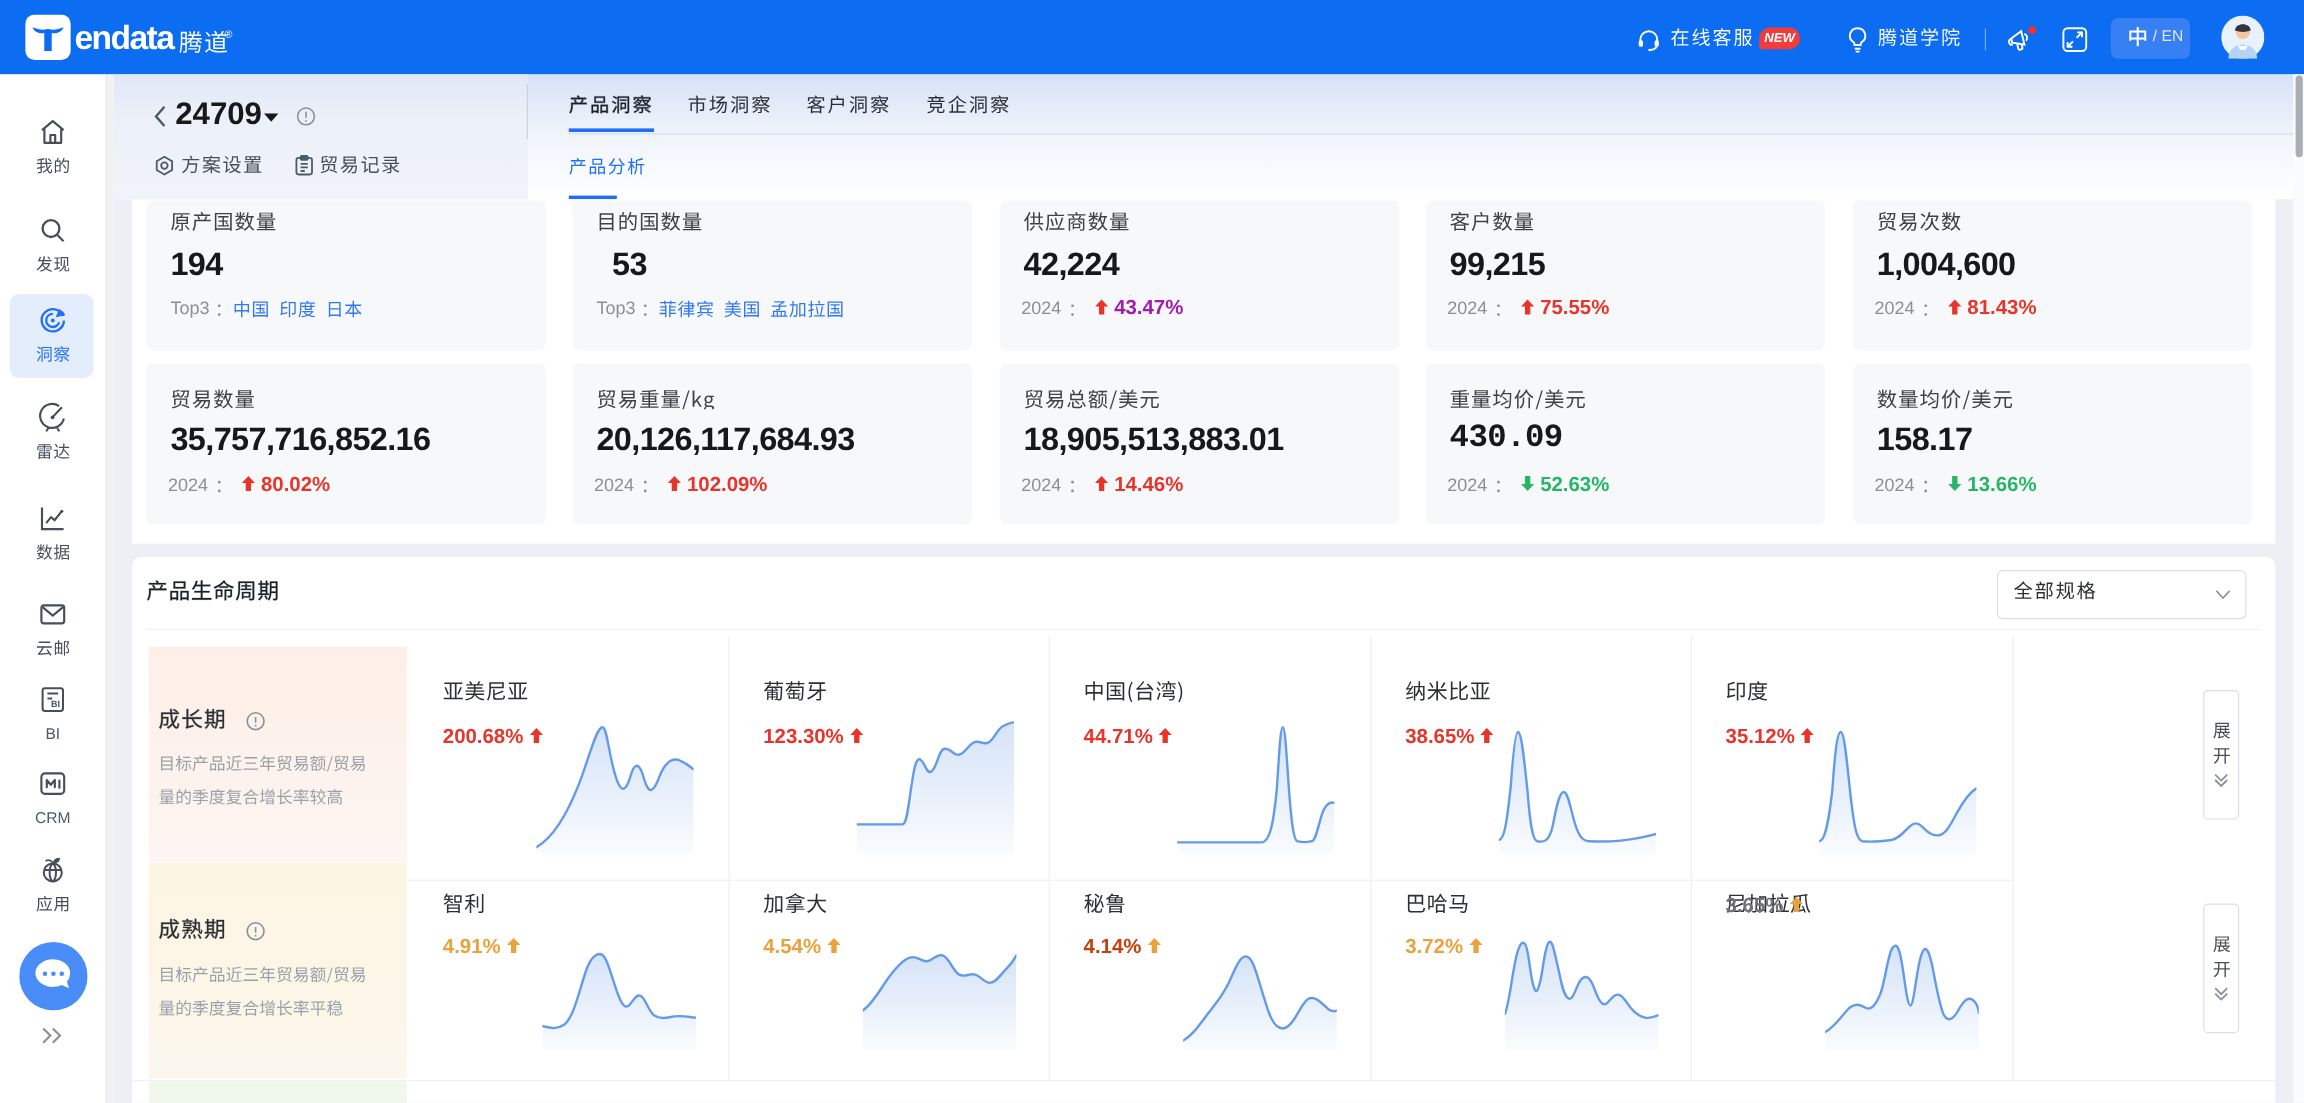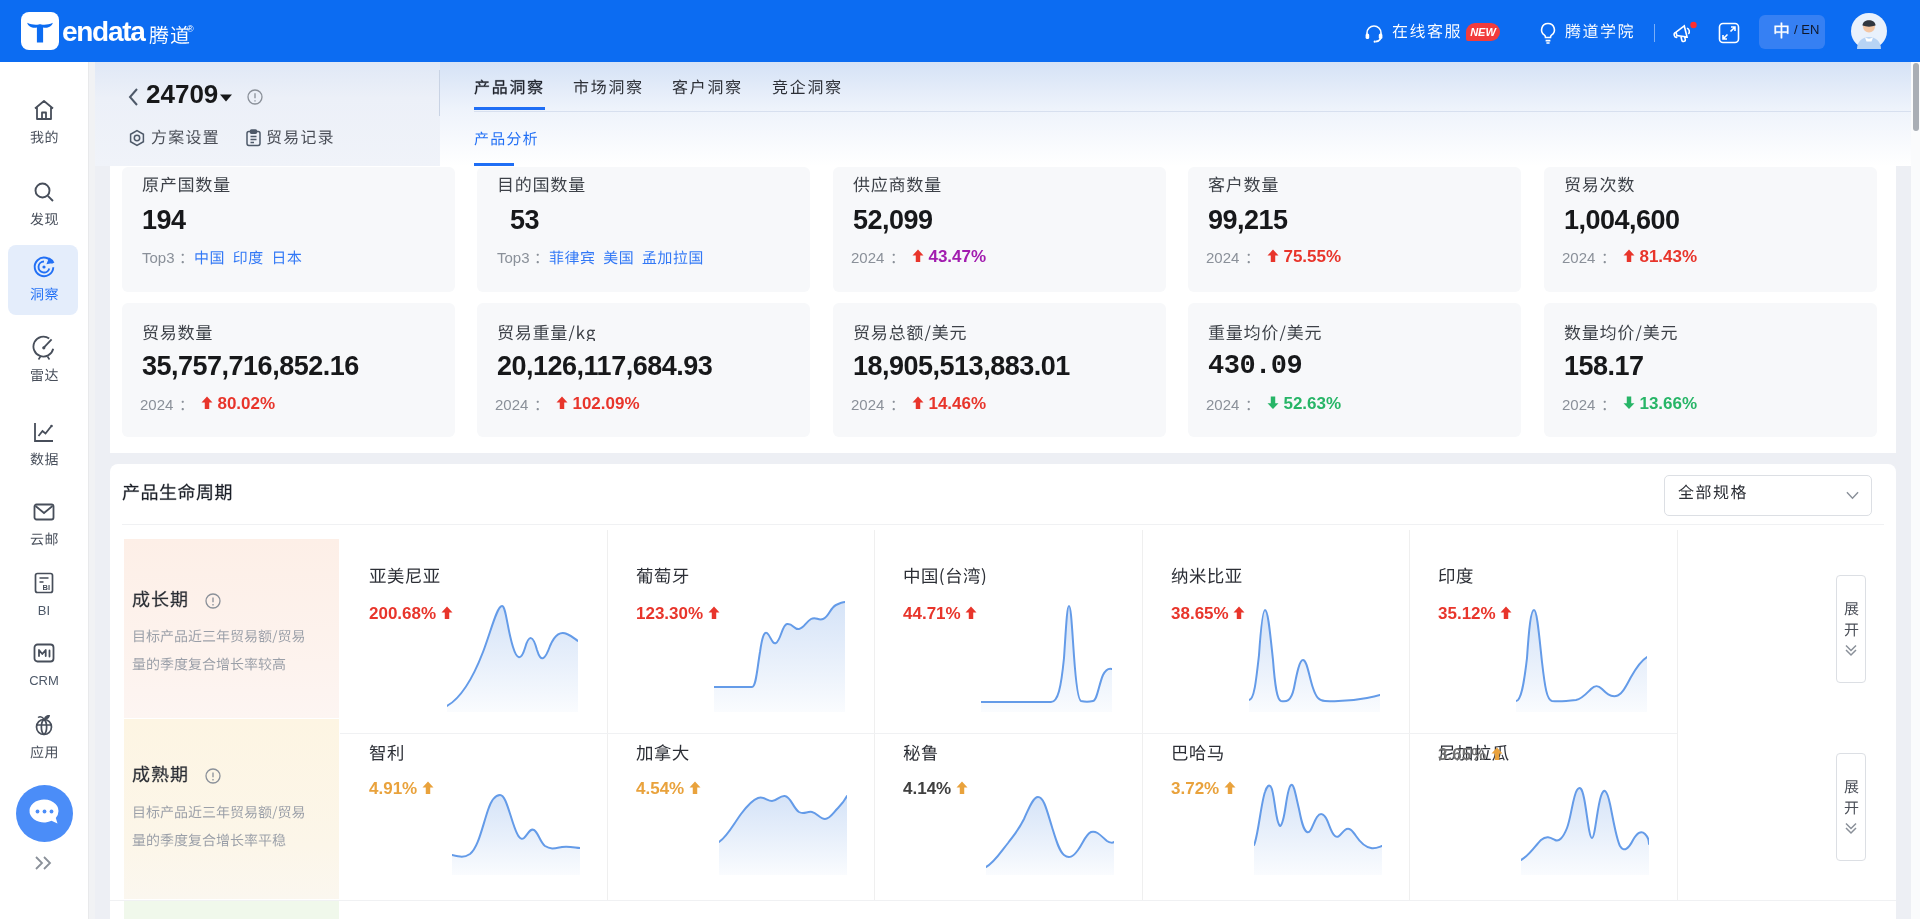--- a/index.html
+++ b/index.html
@@ -198,21 +198,21 @@
       <path d="M12.5 9.5 L17 5 M13 5 h4 v4 M9.5 12.5 L5 17 M5 13 v4 h4"></path>
     </svg>
     <div class="a" style="left:1759px;top:15px;width:66px;height:34px;background:#3680f3;border-radius:6px"></div>
     <div class="a" style="left:1773px;top:22px;">
       <svg class="t" style="" width="17.0" height="17.0" viewBox="0 0 1000 1000" fill="#ffffff" stroke="#ffffff" stroke-width="25">
         <g transform="matrix(1 0 0 -1 0 880)">
           <use href="#u4e2d"></use>
         </g>
       </svg>
     </div>
-    <div class="a" style="left:1794px;top:22px;color:#0f172a;font-size:13px">/ <span style="font-size:13px">EN</span></div>
+    <div class="a" style="left:1794px;top:22px;color:#e5e5e5;font-size:13px">/ <span style="font-size:13px">EN</span></div>
     <svg class="a" style="left:1851px;top:13px" width="36" height="36" viewBox="0 0 36 36">
       <circle cx="18" cy="18" r="18" fill="#e9f1fc"></circle>
       <circle cx="18" cy="13.5" r="6" fill="#f3c6a4"></circle>
       <path d="M11.5 12.5 c0-7 13-7 13 0 c-4 1.5-9 1.5-13 0z" fill="#30363f"></path>
       <path d="M6 36 c0-8 6-12 12-12 s12 4 12 12z" fill="#b7d3f4"></path>
       <path d="M14 24.5 c2.5 1.5 5.5 1.5 8 0 l-1.5 4 h-5z" fill="#fff"></path>
     </svg>
   </div>
 <div id="sidebar">
     <div class="sbitem" style="top:35px"><svg width="26" height="26" viewBox="0 0 26 26" fill="none" stroke="#474e5a" stroke-width="1.8">
@@ -492,21 +492,21 @@
     <svg class="t" style="" width="88.2" height="17.0" viewBox="0 0 5188 1000" fill="#3d4148">
       <g transform="matrix(1 0 0 -1 0 880)">
         <use href="#u4f9b"></use>
         <use href="#u5e94" x="1047"></use>
         <use href="#u5546" x="2094"></use>
         <use href="#u6570" x="3141"></use>
         <use href="#u91cf" x="4188"></use>
       </g>
     </svg>
   </div>
-<div class="a num" style="left:853px;top:205px;">52,099</div>
+<div class="a num" style="left:853px;top:205px;">42,224</div>
 <div class="a gray" style="left:851px;top:249px;">2024</div>
 <div class="a" style="left:890px;top:250px;">
     <svg class="t" style="" width="15.0" height="15.0" viewBox="0 0 1000 1000" fill="#8a9099">
       <g transform="matrix(1 0 0 -1 0 880)">
         <use href="#uff1a"></use>
       </g>
     </svg>
   </div>
 <div class="a" style="left:912px;top:247px;color:#a21caf"><svg style="vertical-align:-1px" width="12" height="14" viewBox="0 0 14 15">
       <path d="M7 0 L13.4 6.8 H9.6 V14.6 H4.4 V6.8 H0.6 Z" fill="#e8352b"></path>
@@ -978,21 +978,21 @@
     <path d="M0 64 C8 59 14 47 22 36 C28 28 33 22 39 20 C45 18 48 23 53 23 C58 23 61 17 66 18 C72 19 74 30 80 34 C85 37 88 33 93 34 C98 35 101 41 106 41 C111 41 114 35 119 30 C123 26 127 20 128 18" fill="none" stroke="#649be8" stroke-width="2" stroke-linecap="round"></path>
   </svg>
 <div class="a" style="left:903px;top:744px;">
     <svg class="t" style="" width="35.4" height="17.5" viewBox="0 0 2023 1000" fill="#2c2f36">
       <g transform="matrix(1 0 0 -1 0 880)">
         <use href="#u79d8"></use>
         <use href="#u9c81" x="1023"></use>
       </g>
     </svg>
   </div>
-<div class="a pct2" style="left:903px;top:779px;color:#404040">4.14% <svg style="vertical-align:-1px" width="12" height="14" viewBox="0 0 14 15">
+<div class="a pct2" style="left:903px;top:779px;color:#c2410c">4.14% <svg style="vertical-align:-1px" width="12" height="14" viewBox="0 0 14 15">
       <path d="M7 0 L13.4 6.8 H9.6 V14.6 H4.4 V6.8 H0.6 Z" fill="#e9a23c"></path>
     </svg></div>
 <svg class="a" style="left:986px;top:778px" width="128" height="97" viewBox="0 0 128 97">
     <defs>
       <linearGradient id="lgb2" x1="0" y1="0" x2="0" y2="1">
         <stop offset="0" stop-color="#85aee9" stop-opacity=".34"></stop>
         <stop offset="1" stop-color="#7da9e8" stop-opacity=".04"></stop>
       </linearGradient>
     </defs>
     <path d="M0 89 C8 85 14 75 22 65 C28 57 32 53 38 41 C43 30 47 19 52 19 C58 19 61 33 66 49 C70 62 73 73 78 77 C83 81 87 79 92 72 C97 65 100 56 105 54 C111 52 116 59 121 63 C124 65 127 65 128 64 L128 97 L0 97 Z" fill="url(#lgb2)" stroke="none"></path>

